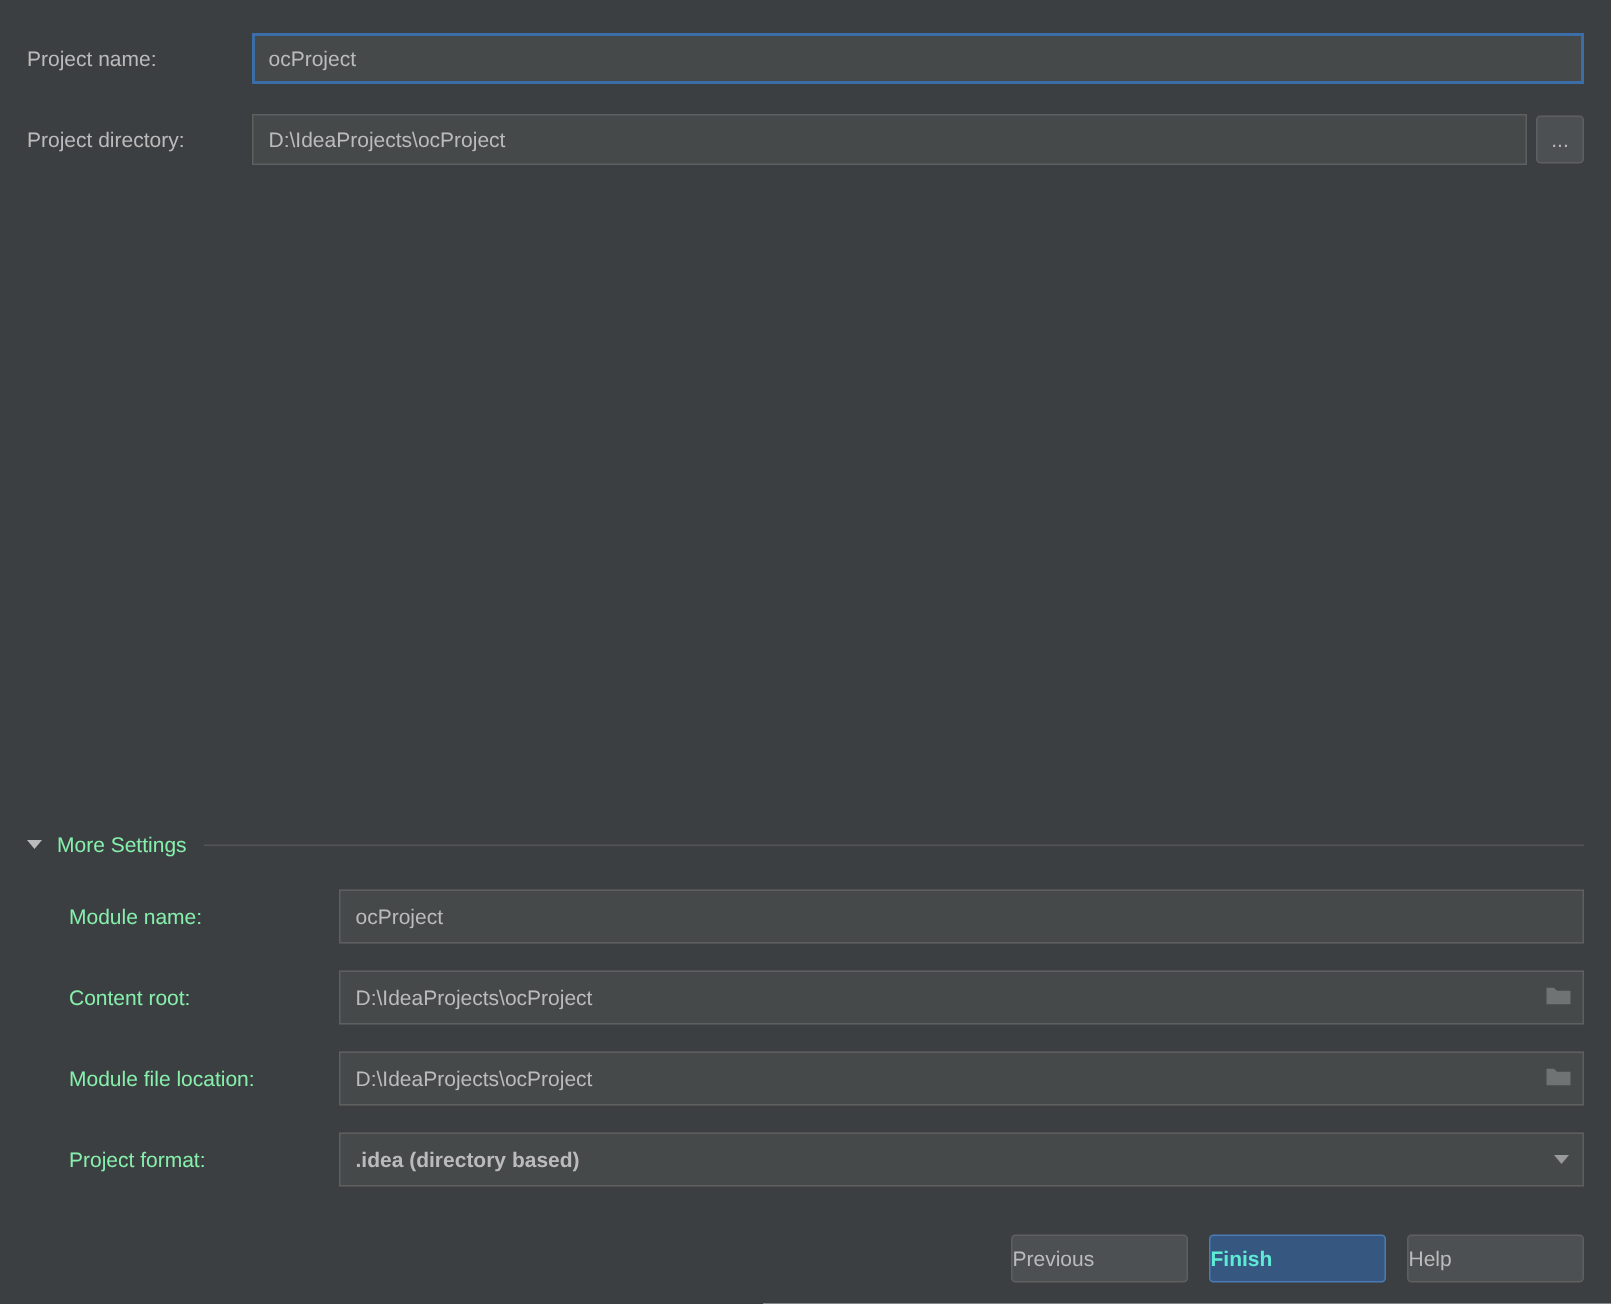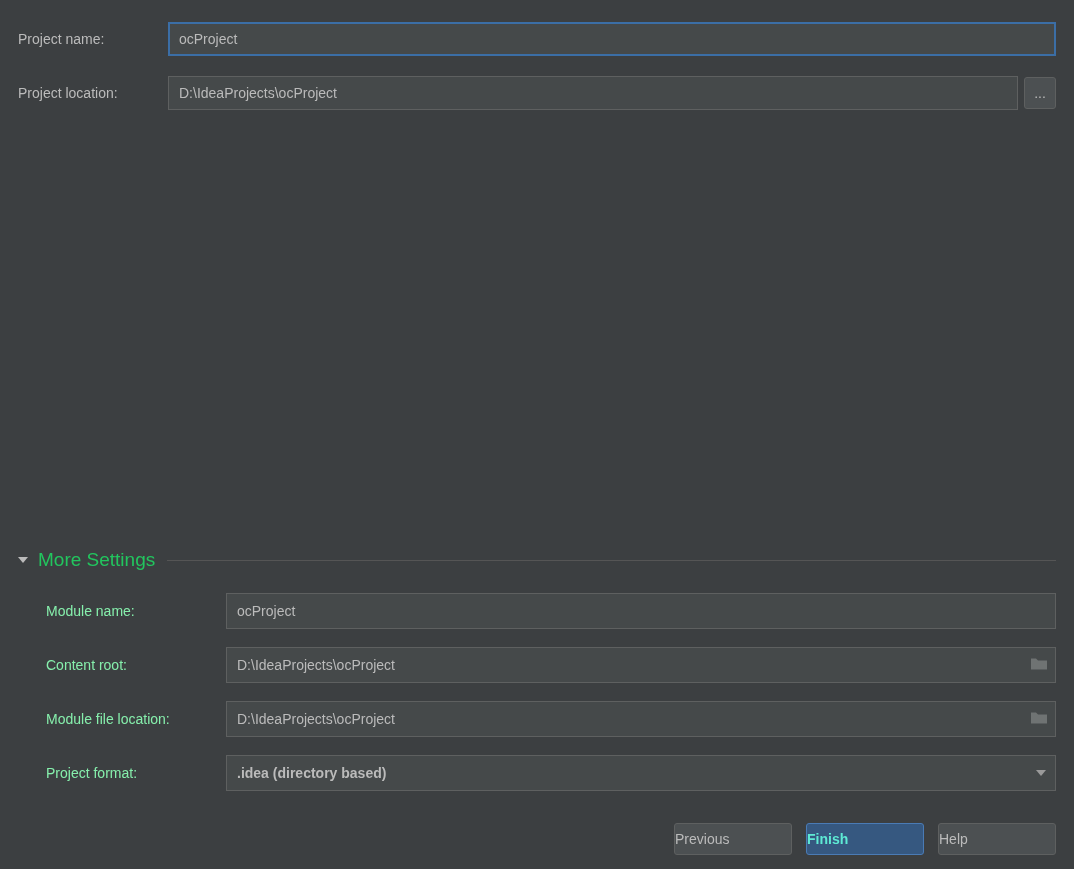--- a/index.html
+++ b/index.html
@@ -119,22 +119,22 @@
     }
     .more-settings-header .triangle {
       width: 0;
       height: 0;
       border-left: 5px solid transparent;
       border-right: 5px solid transparent;
       border-top: 6px solid #bbbbbb;
       margin-right: 10px;
     }
     .more-settings-label {
-      font-size: 19px;
-      color: #22c55e;
+      font-size: 14px;
+      color: #86efac;
       margin-right: 12px;
     }
     .more-settings-line {
       flex: 1;
       height: 1px;
       background: #555555;
     }
     .more-settings-body {
       display: grid;
       grid-template-columns: 180px 1fr;
@@ -232,21 +232,21 @@
 </head>
 <body>
 
 <div class="window">
 
   <div class="content">
     <div class="form-top">
       <div class="label">Project name:</div>
       <input class="text-input focused project-name-input" type="text" value="ocProject" style="">
 
-      <div class="label">Project location:</div>
+      <div class="label">Project directory:</div>
       <input class="text-input location-input" type="text" value="D:\IdeaProjects\ocProject" style="">
       <div class="browse-btn">
         <span>...</span>
       </div>
     </div>
 
     <div class="spacer"></div>
 
     <div class="more-settings-header">
       <div class="triangle"></div>

